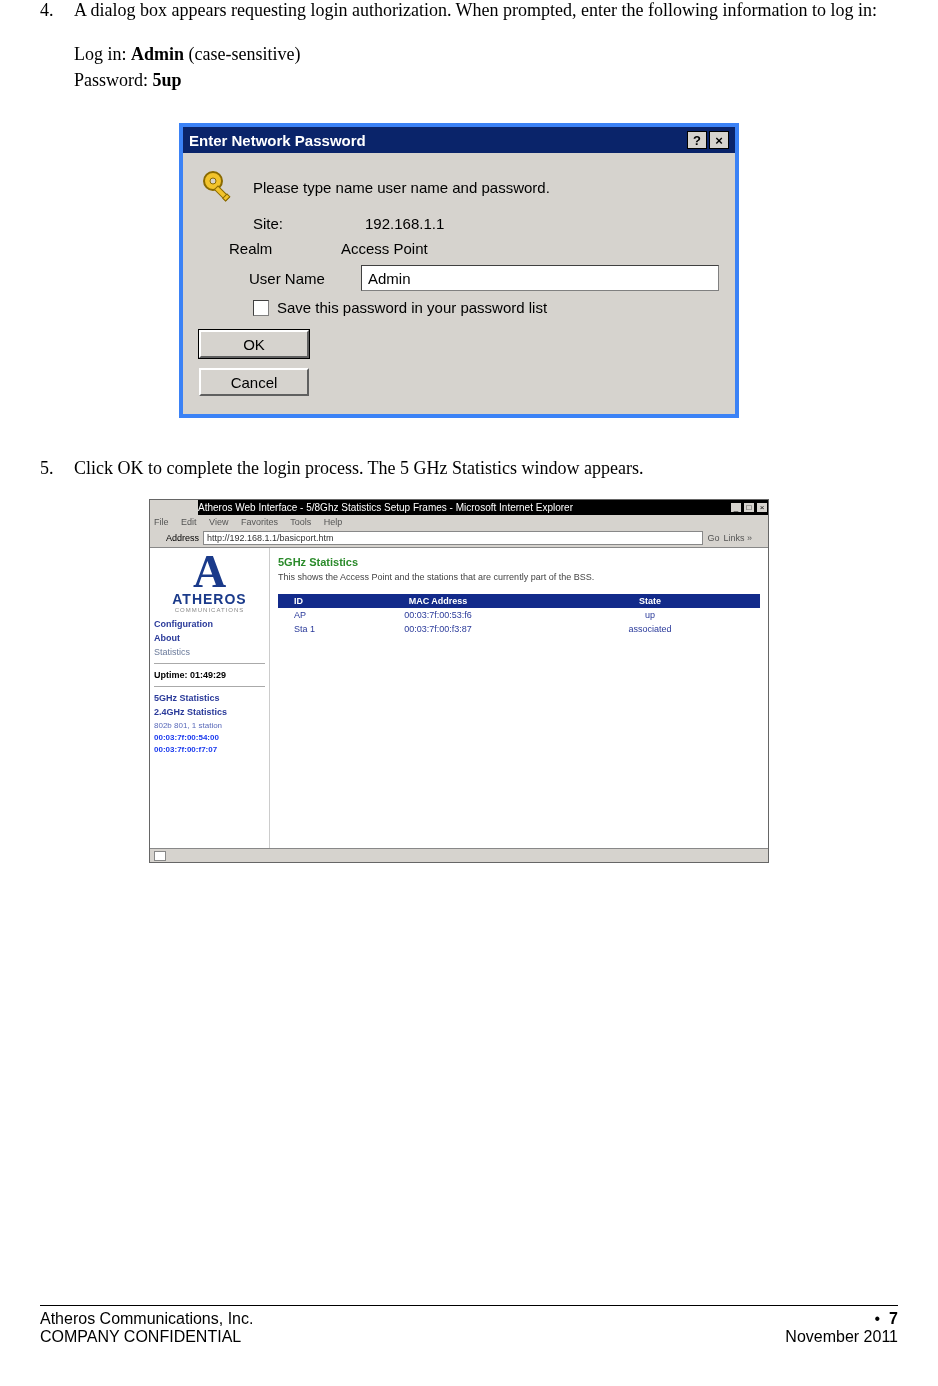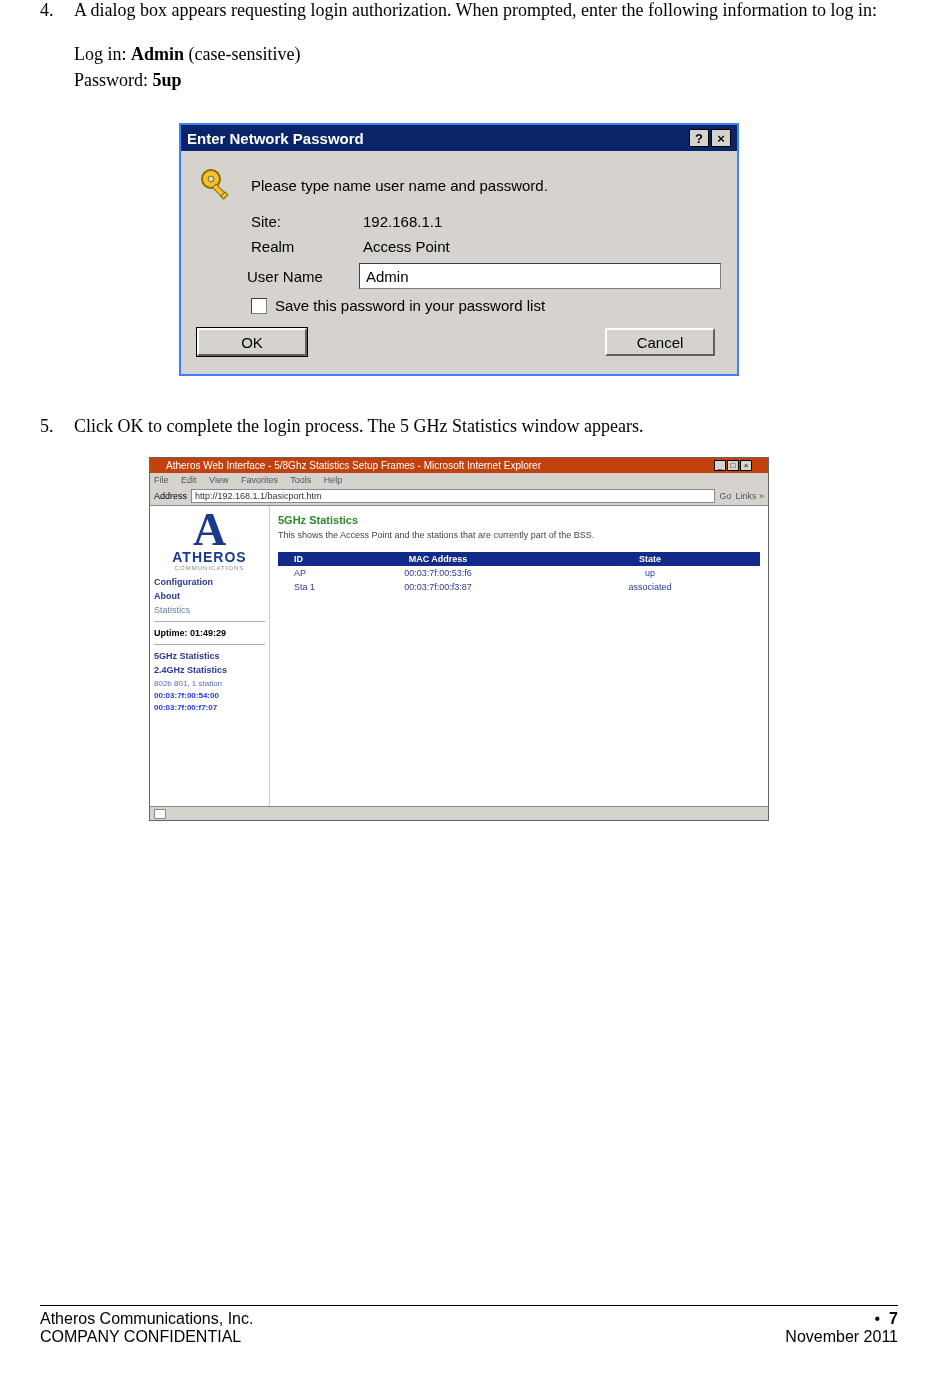--- a/index.html
+++ b/index.html
@@ -15,21 +15,21 @@
   }
   .step { display: flex; margin-bottom: 10px; }
   .step .num { width: 34px; flex: 0 0 34px; }
   .step .body { flex: 1; }
   .login-lines { margin: 20px 0 30px 34px; }
   .login-lines p { line-height: 1.45; }
   .figure-wrap { text-align: center; margin: 20px 0 40px; }
   .dialog {
     display: inline-block;
     width: 560px;
-    border: 2px solid #3b82f6;
+    border: 4px solid #3b82f6;
     background: #d6d3ce;
     font-family: Tahoma, Arial, sans-serif;
     font-size: 15px;
     text-align: left;
   }
   .titlebar {
     background: #0a246a;
     color: #fff;
     font-weight: bold;
     padding: 4px 6px;
@@ -71,21 +71,21 @@
     height: 26px;
   }
   .fld-pw { font-size: 11px; letter-spacing: 2px; }
   .chk-row { margin: 8px 0 14px 54px; display: flex; align-items: center; gap: 8px; }
   .chk {
     width: 16px; height: 16px;
     background: #fff;
     border: 1px solid #808080;
     border-top-color: #404040; border-left-color: #404040;
   }
-  .btn-row { display: flex; justify-content: space-between; gap: 16px; padding-right: 6px; }
+  .btn-row { display: flex; justify-content: flex-start; gap: 10px; padding-right: 6px; flex-direction: column; }
   .winbtn {
     width: 110px; height: 28px;
     background: #d6d3ce;
     border-top: 2px solid #fff;
     border-left: 2px solid #fff;
     border-right: 2px solid #606060;
     border-bottom: 2px solid #606060;
     font-family: Tahoma, Arial, sans-serif;
     font-size: 15px;
     display: flex; align-items: center; justify-content: center;
@@ -97,34 +97,34 @@
     display: inline-block;
     width: 620px;
     border: 1px solid #666;
     background: #d6d3ce;
     font-family: Tahoma, Arial, sans-serif;
     font-size: 10px;
     text-align: left;
     filter: blur(0.3px);
   }
   .b-title {
-    background: #c2410c; color: #fff;
-    padding: 2px 16px; font-size: 10px;
-    display: flex; justify-content: space-between; align-items: center;
+    background: #000000; color: #fff;
+    padding: 2px 0; font-size: 10px;
+    display: flex; justify-content: space-between; align-items: center; margin-left: 48px;
   }
   .b-title .tbtns { display: flex; gap: 1px; }
   .b-title .tb {
     width: 12px; height: 11px; background: #d6d3ce;
     border: 1px solid #000; font-size: 8px;
     display:flex; align-items:center; justify-content:center; color:#000;
   }
   .b-menu { background: #d6d3ce; padding: 2px 4px; color: #555; font-size: 9px; }
   .b-menu span { margin-right: 10px; }
   .b-tool { background: #d6d3ce; padding: 2px 4px; color: #555; font-size: 9px; border-bottom: 1px solid #aaa; }
-  .b-addr { background: #d6d3ce; padding: 2px 4px; display:flex; align-items:center; gap:4px; font-size:9px; border-bottom: 1px solid #888; }
+  .b-addr { background: #d6d3ce; padding: 2px 16px; display:flex; align-items:center; gap:4px; font-size:9px; border-bottom: 1px solid #888; }
   .b-addr .url { flex:1; background:#fff; border:1px solid #888; padding:1px 3px; color:#333; }
   .b-addr .go { color:#555; }
   .b-content { display: flex; background: #fff; height: 300px; }
   .b-side {
     width: 120px; flex: 0 0 120px;
     border-right: 1px solid #ccc;
     padding: 6px 4px;
     font-size: 9px; color: #2a3a9a;
   }
   .b-logo { text-align: center; margin-bottom: 6px; }
@@ -198,21 +198,21 @@
             <rect x="19" y="19" width="16" height="5" fill="#f2c32b" stroke="#8a6a00" transform="rotate(45 19 19)"></rect>
             <rect x="28" y="27" width="4" height="6" fill="#f2c32b" stroke="#8a6a00" transform="rotate(45 28 27)"></rect>
           </svg>
         </div>
         <div class="prompt">Please type name user name and password.</div>
       </div>
       <div class="dlg-row" style="margin-left:54px;">
         <div class="fld-label">Site:</div>
         <div class="fld-value">192.168.1.1</div>
       </div>
-      <div class="dlg-row" style="margin-left:54px;">
+      <div class="dlg-row" style="margin-left:30px;">
         <div class="fld-label">Realm</div>
         <div class="fld-value">Access Point</div>
       </div>
       <div class="dlg-row" style="margin-left:50px;">
         <div class="fld-label">User Name</div>
         <input class="fld-input" value="Admin" style="">
       </div>
       <div class="chk-row">
         <div class="chk"></div>
         <span>Save this password in your password list</span>

